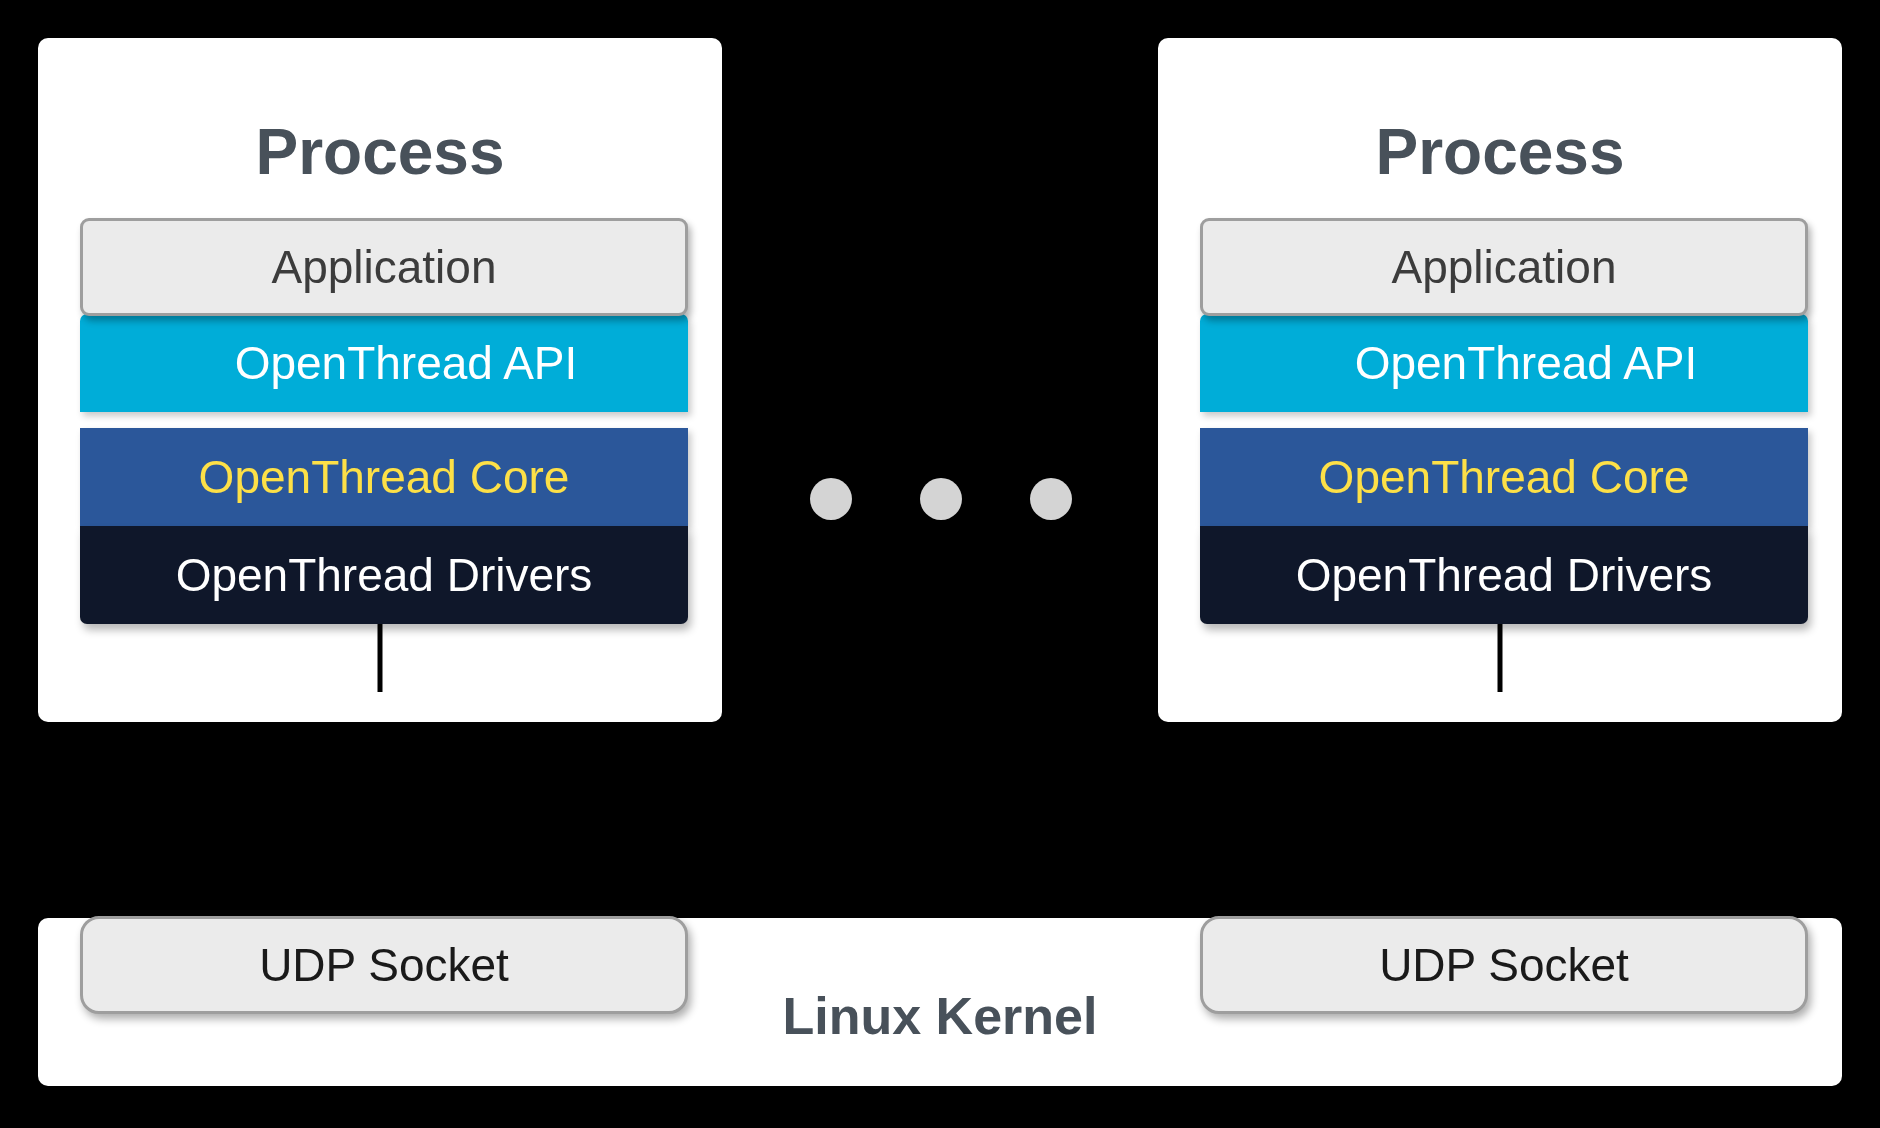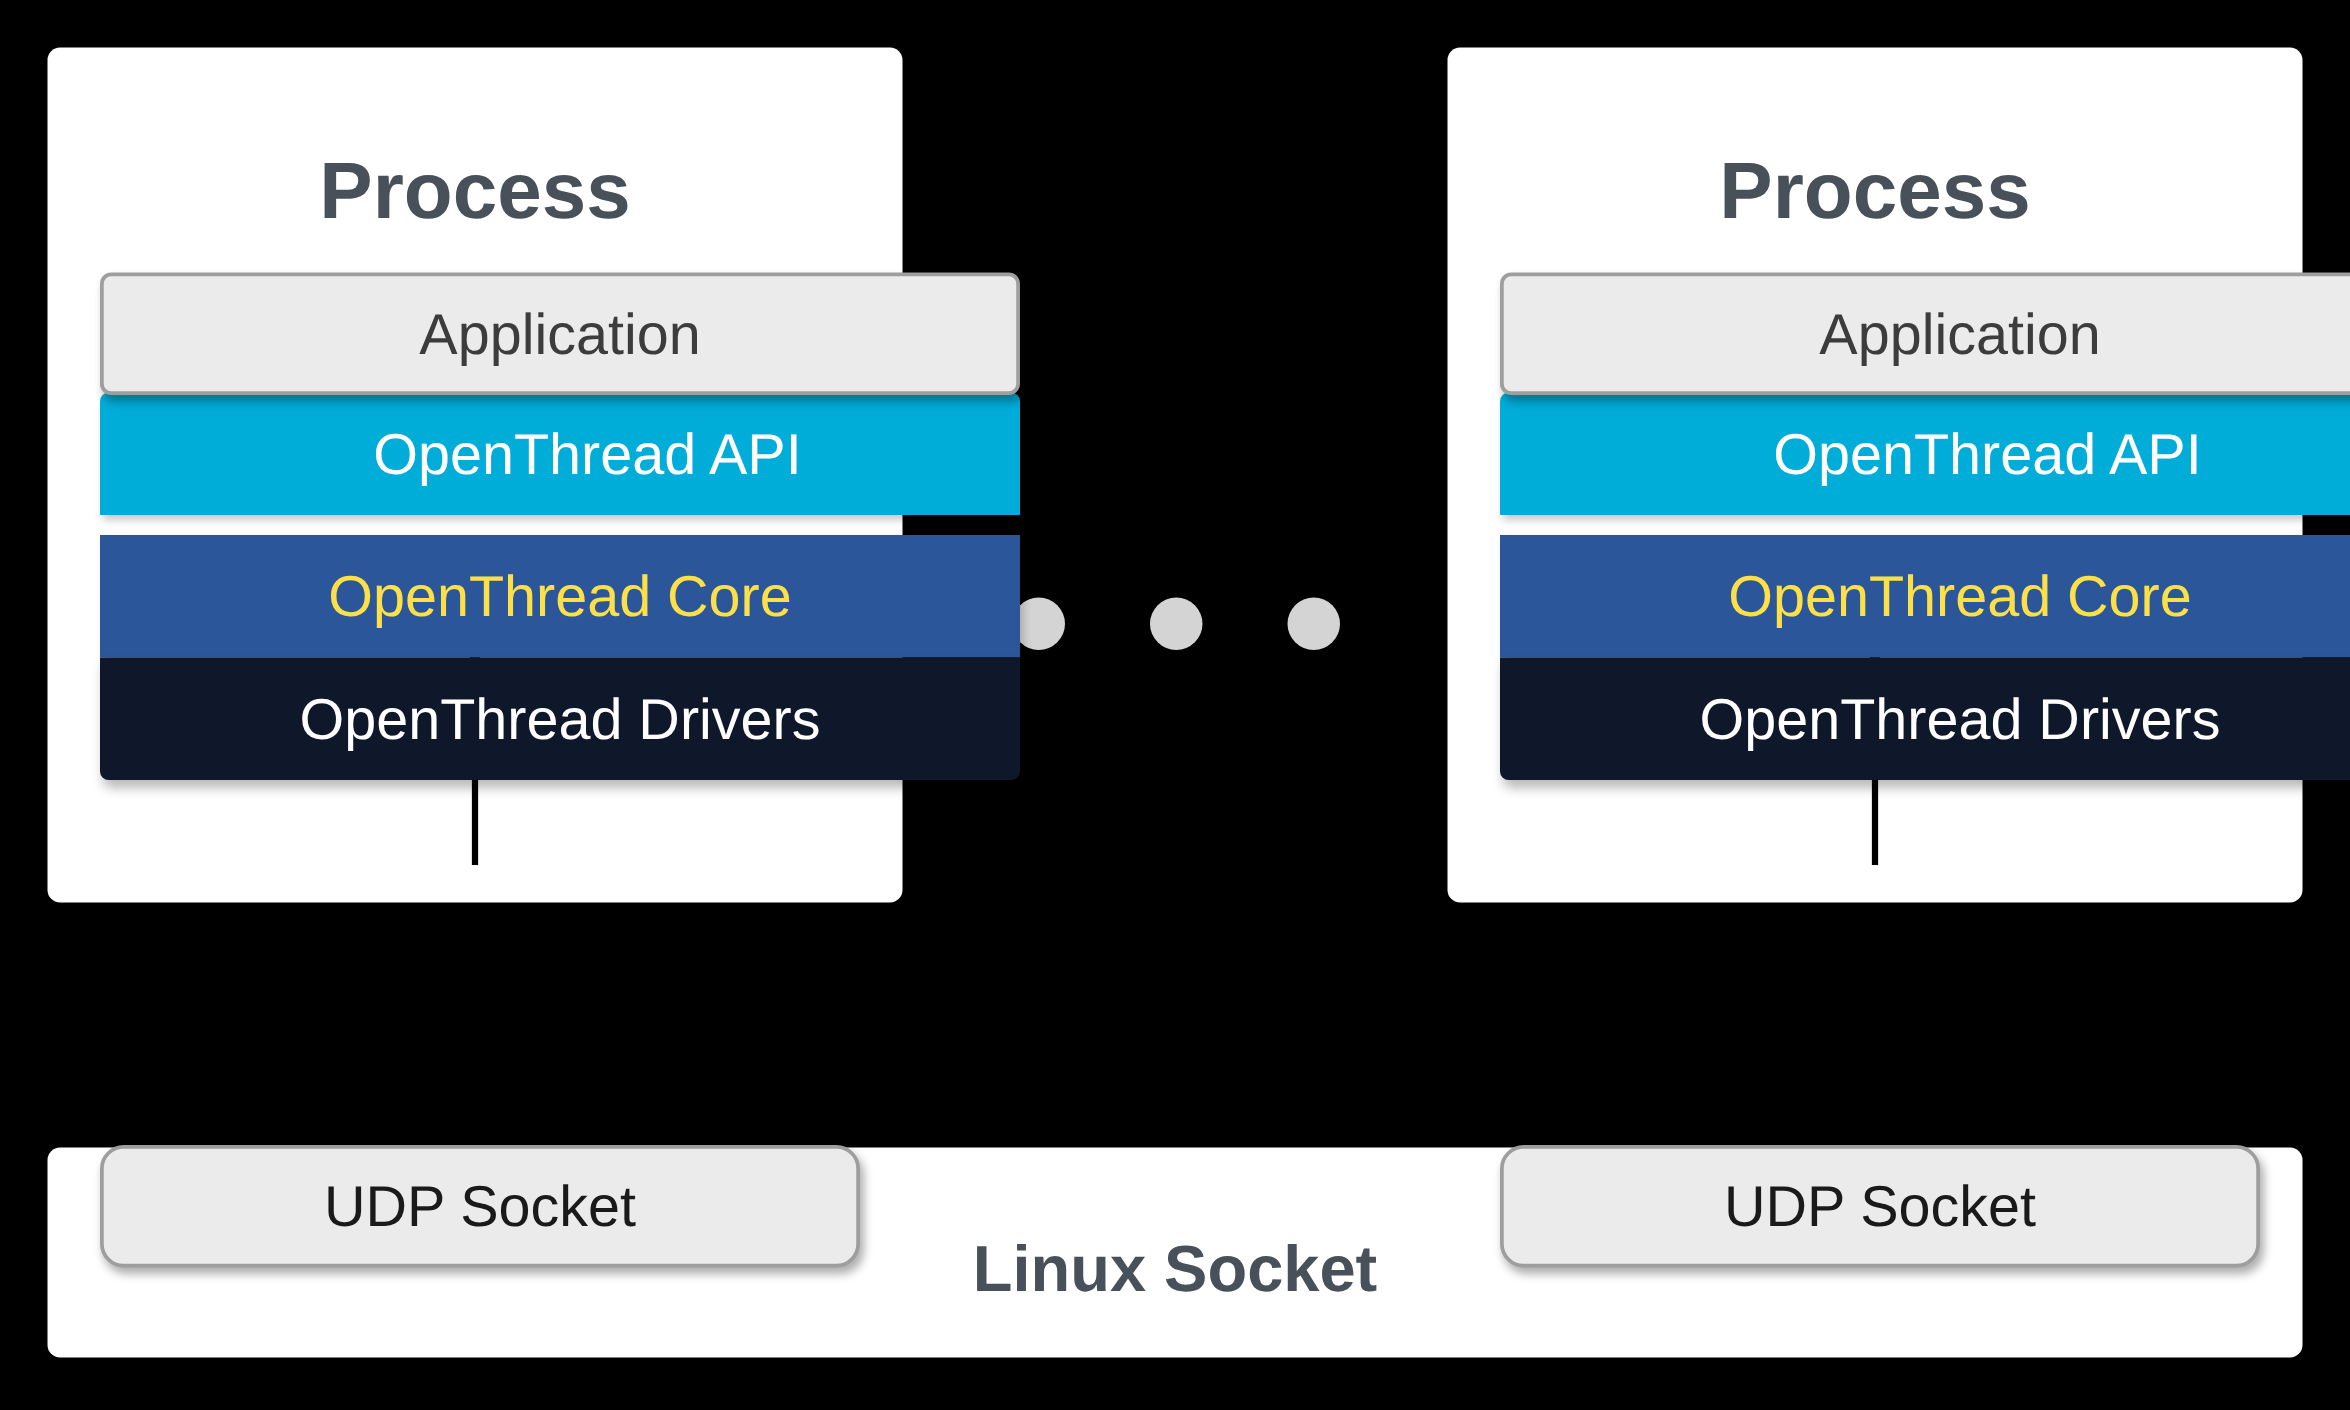--- a/index.html
+++ b/index.html
@@ -44,21 +44,21 @@
     color: #48515a;
     letter-spacing: 0px;
     line-height: 1;
   }
 
   
   .layer-stack {
     position: absolute;
     left: 42px;
     top: 180px;
-    width: 736px;
+    width: 608px;
   }
 
   .layer {
     position: relative;
     box-sizing: border-box;
     height: 98px;
     display: flex;
     align-items: center;
     justify-content: center;
     font-size: 46px;
@@ -214,20 +214,20 @@
     <div class="layer-stack">
       <div class="layer layer-app">Application</div>
       <div class="layer layer-api">OpenThread API</div>
       <div class="layer layer-core">OpenThread Core</div>
       <div class="layer layer-drivers">OpenThread Drivers</div>
     </div>
   </div>
 
   <div id="kernel-box">
 
-    <div class="kernel-title">Linux Socket</div>
+    <div class="kernel-title">Linux Kernel</div>
 
     <div class="udp-socket" id="udp-left">UDP Socket</div>
 
     <div class="udp-socket" id="udp-right">UDP Socket</div>
   </div>
 
 </div>
 
 </body></html>

